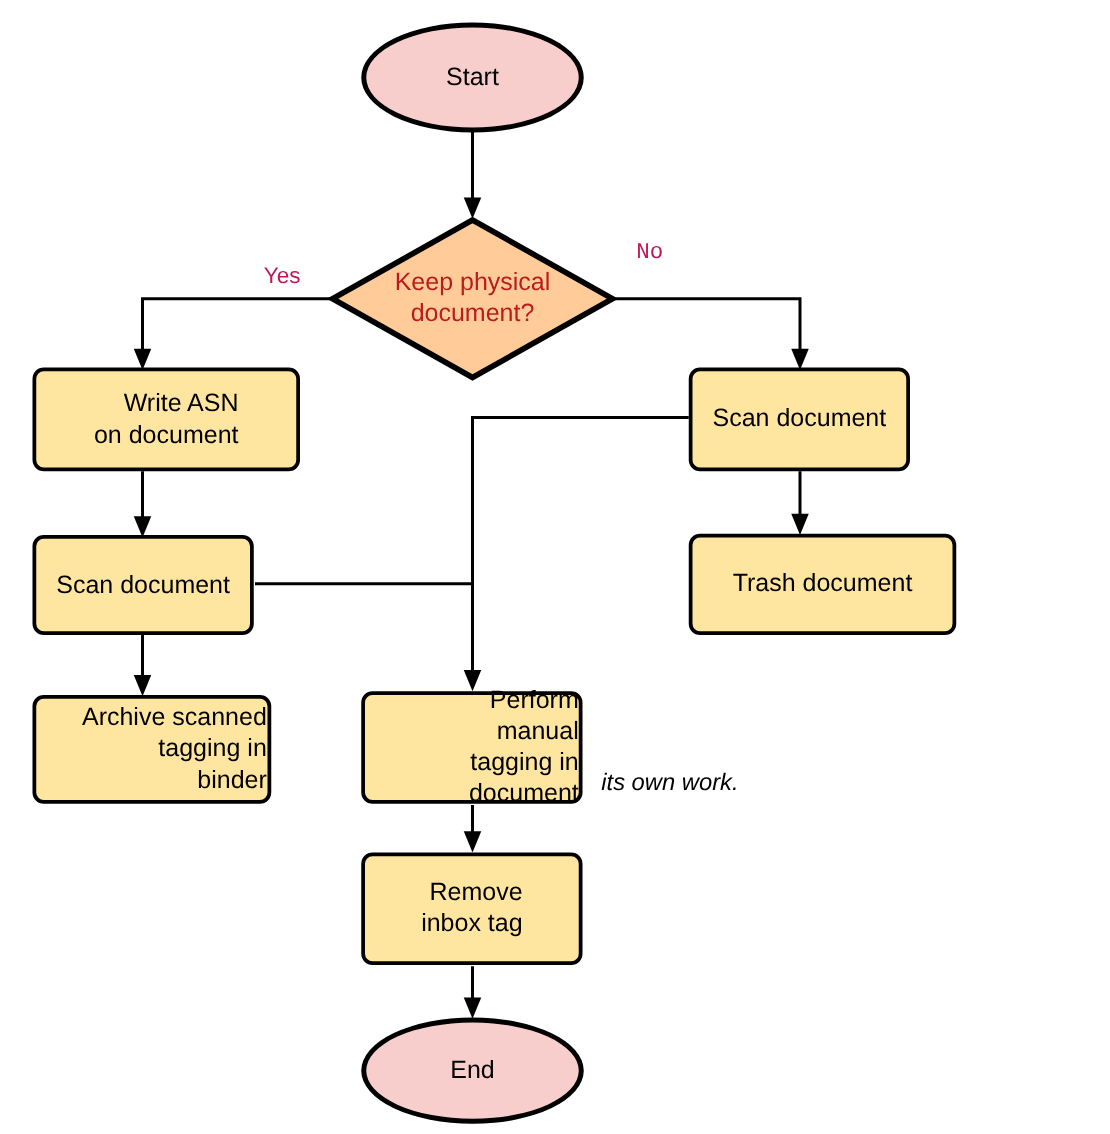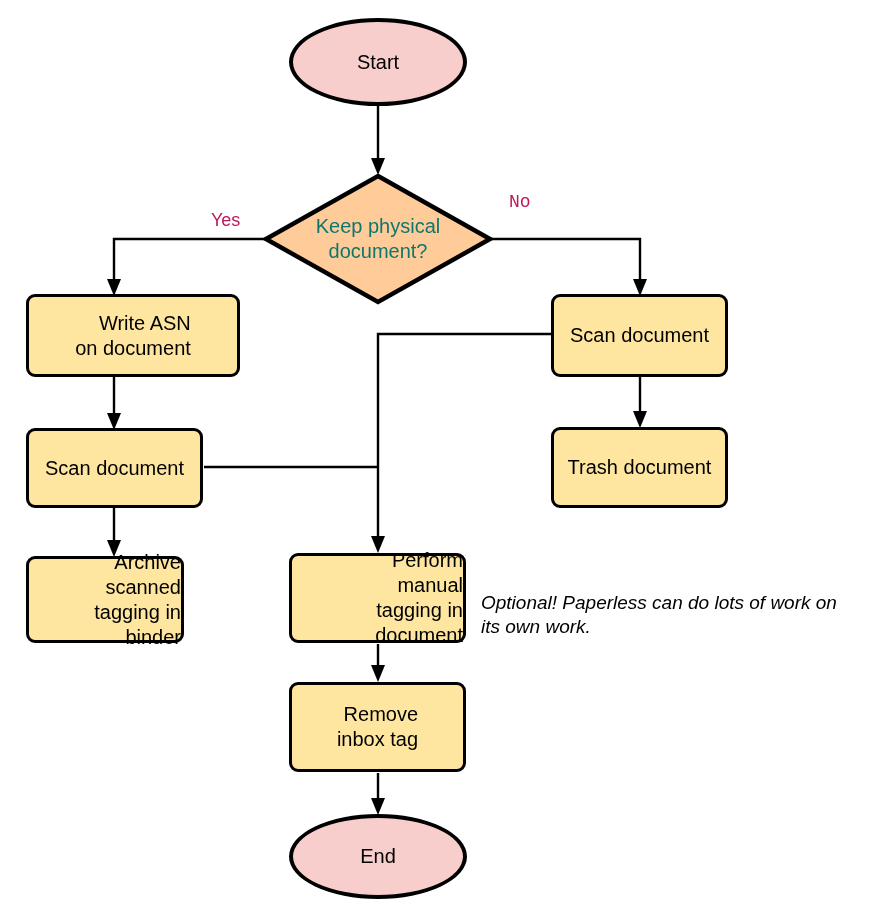--- a/index.html
+++ b/index.html
@@ -12,21 +12,21 @@
   .proc{
     background:#ffe6a0;border:3px solid #000;border-radius:9px;
     font-size:20px;line-height:25px;
   }
   .term{
     background:#f8cecc;border:4px solid #000;border-radius:50%;
     font-size:20px;line-height:25px;
   }
   .decision{
     position:absolute;display:flex;align-items:center;justify-content:center;
-    font-size:20px;line-height:25px;color:#0f766e;text-align:center;
+    font-size:20px;line-height:25px;color:#b91c1c;text-align:center;
   }
   .decision .dtext{position:relative;z-index:2;}
   .edge-label{position:absolute;font-size:18px;color:#be185d;white-space:nowrap;}
   .note{position:absolute;font-size:19px;line-height:24px;font-style:italic;color:#000;}
   svg.links{position:absolute;left:0;top:0;width:888px;height:907px;pointer-events:none;}
   .ln{stroke:#000;stroke-width:2.4;fill:none;}
   .hd{fill:#000;}
 </style>
 </head>
 <body>
@@ -85,33 +85,33 @@
     <span>
       <span>Write ASN</span><br>
       <span>on document</span>
     </span>
   </div>
 
   <div class="node proc" style="left:26px;top:428px;width:177px;height:80px;">
     <span>Scan document</span>
   </div>
 
-  <div class="node proc" style="left:26px;top:556px;width:158px;height:87px;padding-left:36px;">
+  <div class="node proc" style="left:26px;top:556px;width:191px;height:87px;padding-left:36px;">
     <span>
       <span>Archive scanned</span><br>
       <span>tagging in</span><br>
       <span>binder</span>
     </span>
   </div>
 
   <div class="node proc" style="left:551px;top:294px;width:177px;height:83px;">
     <span>Scan document</span>
   </div>
 
-  <div class="node proc" style="left:551px;top:427px;width:177px;height:81px;">
+  <div class="node proc" style="left:551px;top:427px;width:214px;height:81px;">
     <span>Trash document</span>
   </div>
 
   <div class="node proc" style="left:289px;top:553px;width:177px;height:90px;padding-left:44px;">
     <span>
       <span>Perform manual</span><br>
       <span>tagging in</span><br>
       <span>document</span>
     </span>
   </div>
@@ -121,17 +121,17 @@
   </div>
 
   <div class="node proc" style="left:289px;top:682px;width:177px;height:90px;">
     <span>
       <span>Remove</span><br>
       <span>inbox tag</span>
     </span>
   </div>
 
   <div class="note" style="left:481px;top:591px;width:400px;">
-    <span>Optional! Paperless can do lots of work on</span><br>
+    <br>
     <span>its own work.</span>
   </div>
 
 </div>
 
 </body></html>

